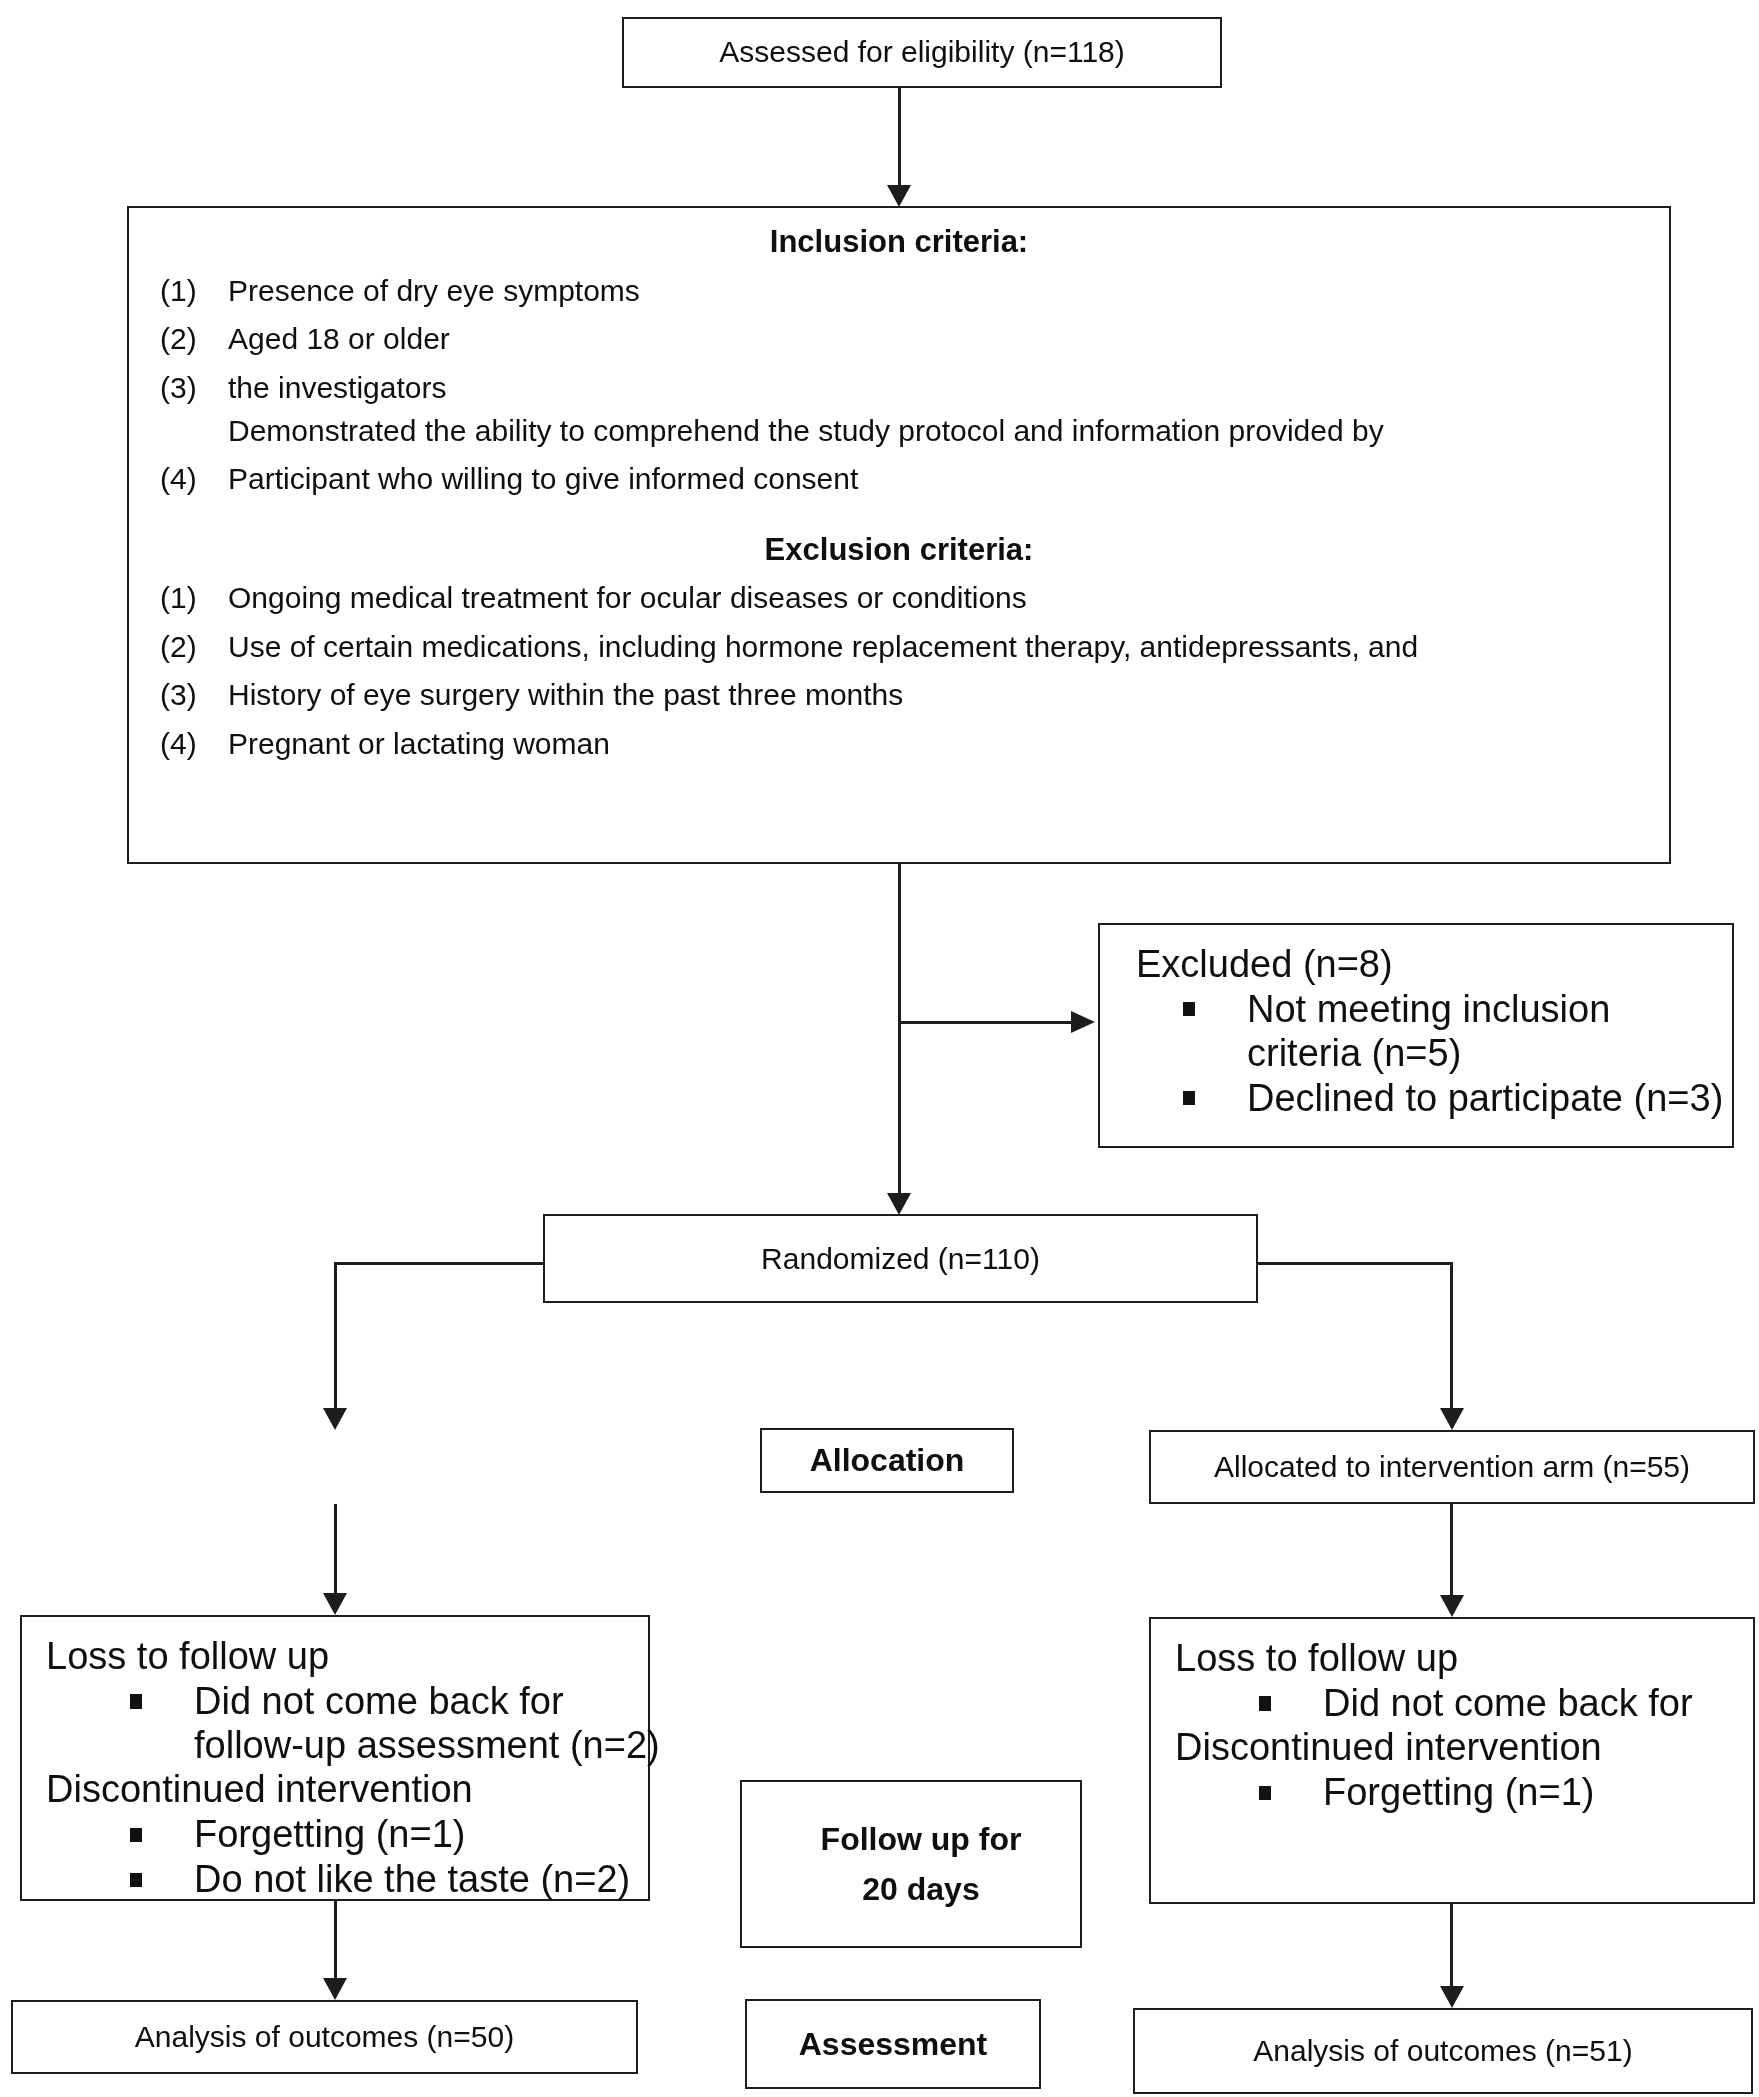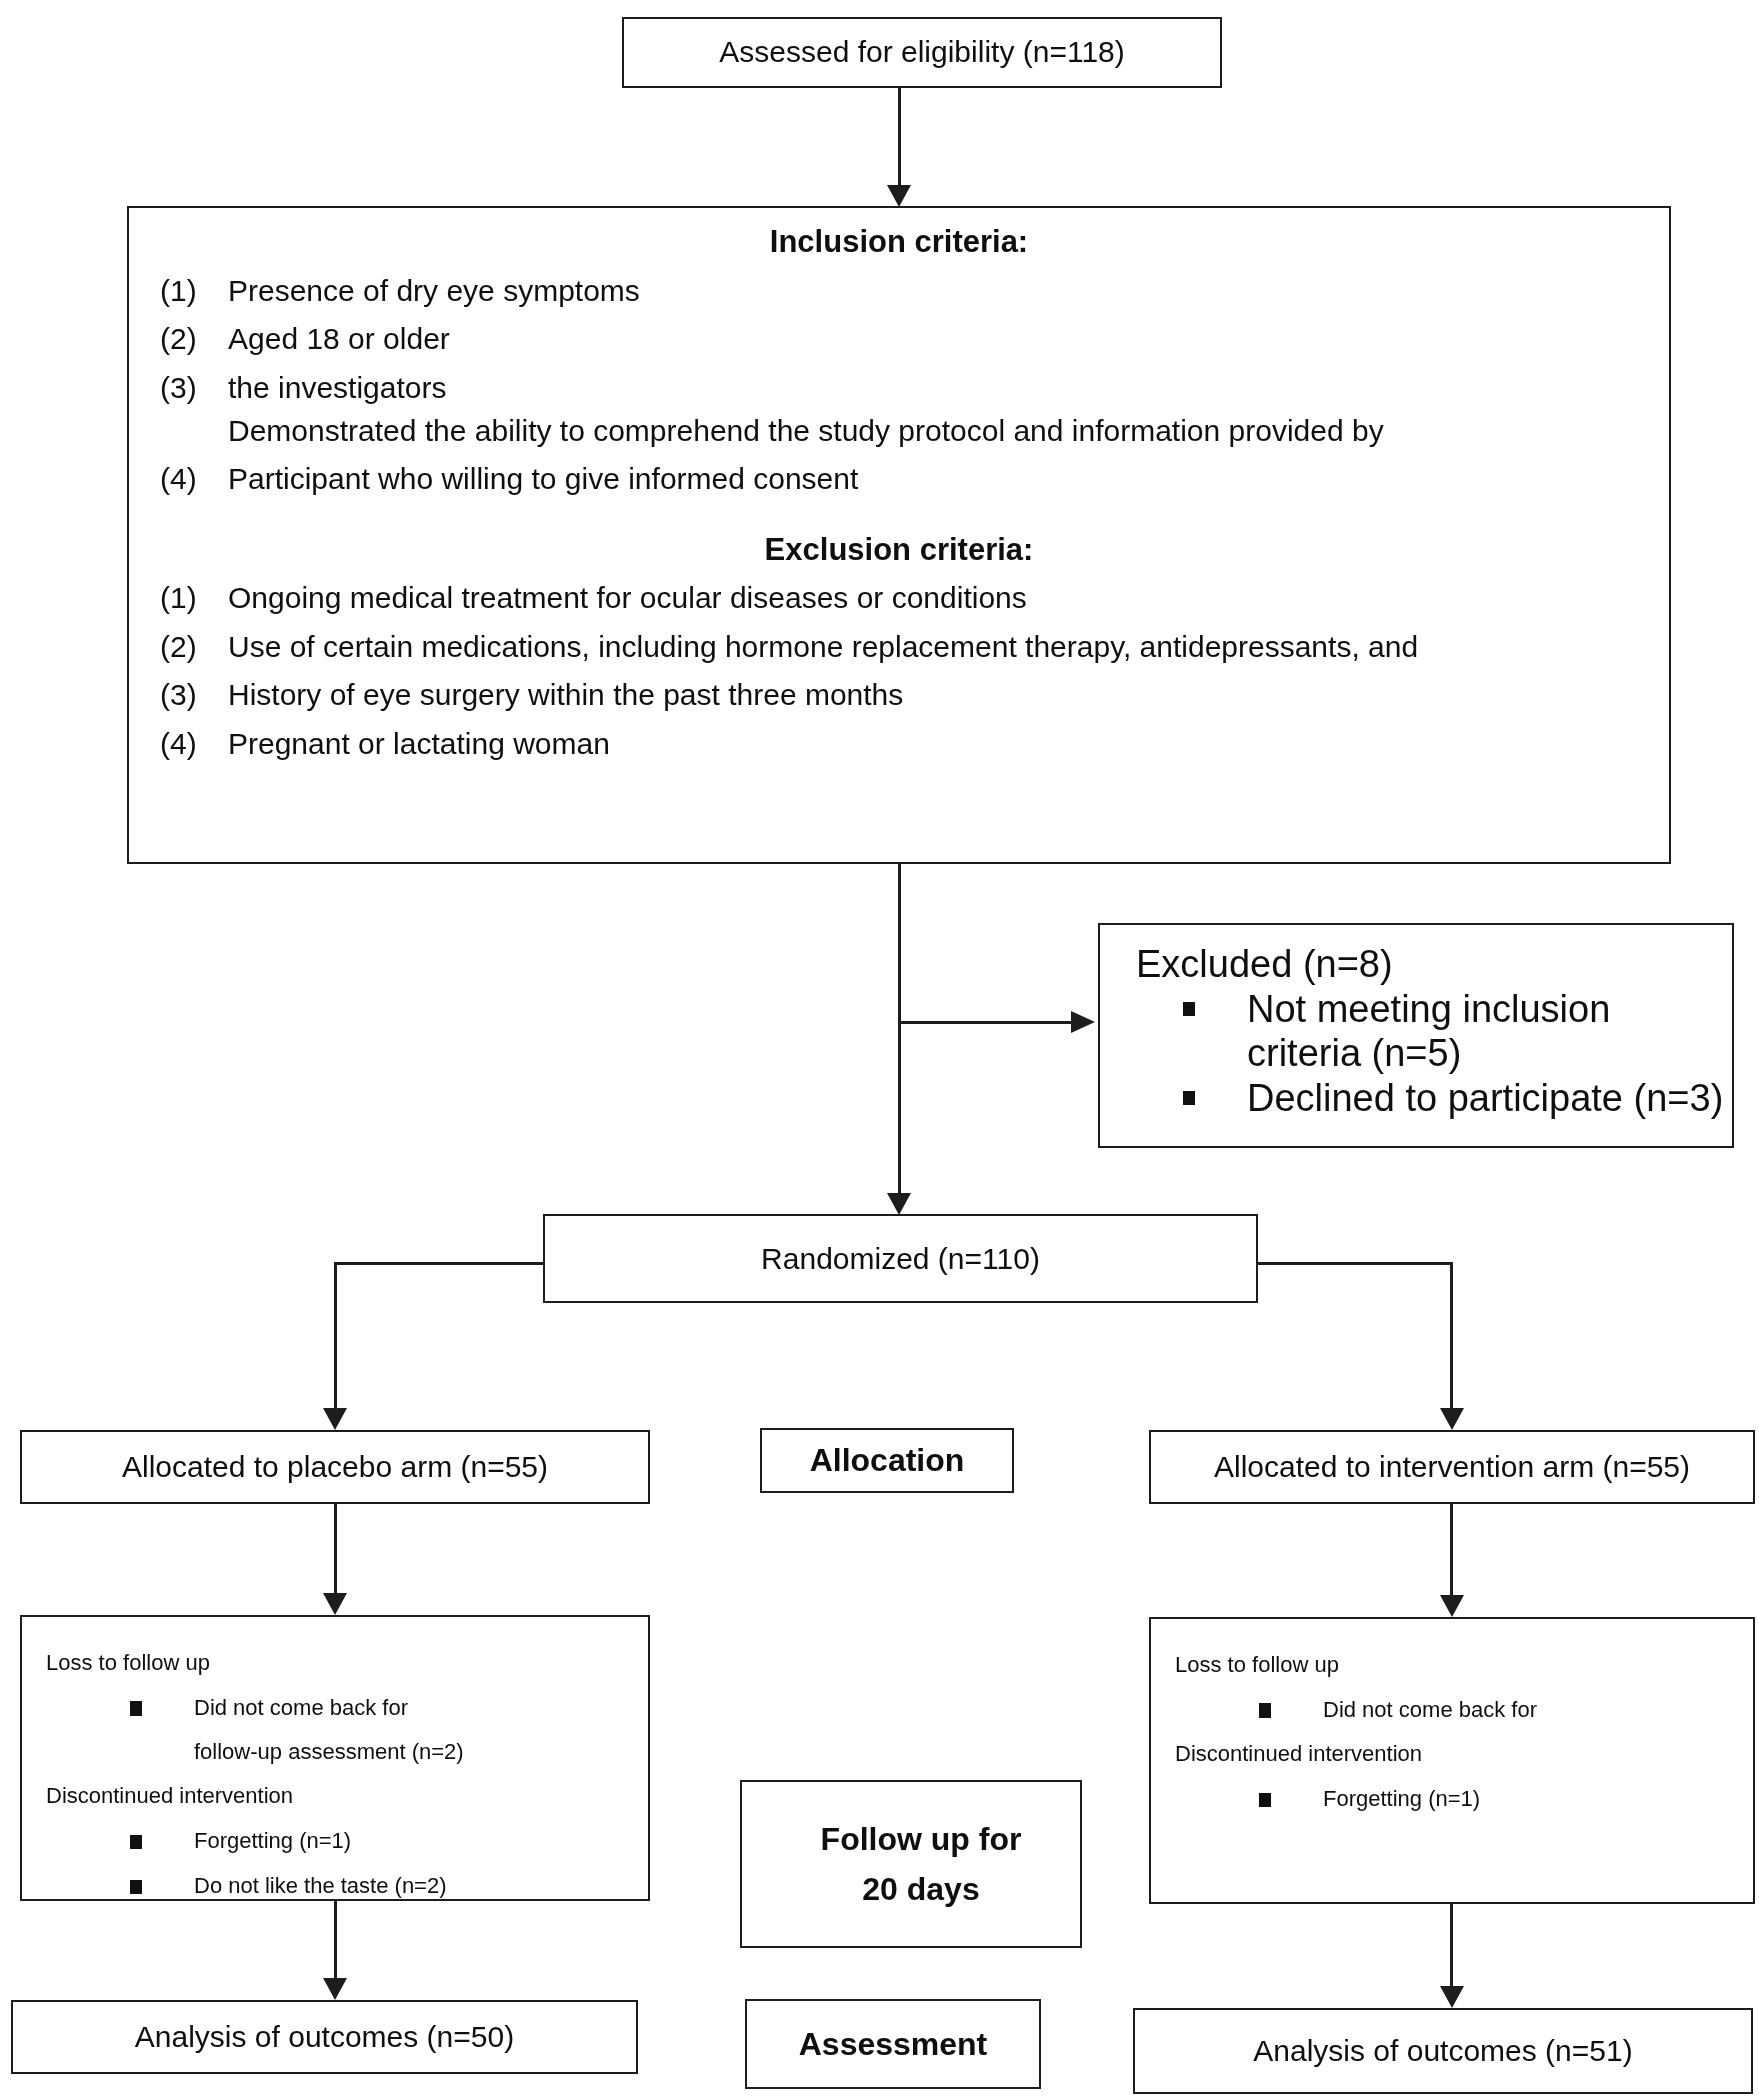--- a/index.html
+++ b/index.html
@@ -48,21 +48,21 @@
   #excluded{padding-top:16.6px;font-size:38px;line-height:44px;}
   #excluded .ex-title{margin-left:36px;}
   .brow{display:flex;align-items:flex-start;margin-top:1.1px;}
   .sq{
     flex:0 0 auto;width:12px;height:14.3px;background:#111111;
     margin-top:15.4px;
   }
   #excluded .brow{margin-left:83px;}
   #excluded .btext{margin-left:52px;}
   
-  .fubox{padding-top:24px;font-size:22px;line-height:44px;}
+  .fubox{padding-top:17px;font-size:38px;line-height:44px;}
   .fubox .plain{margin-left:24px;}
   .fubox .brow{margin-left:108px;}
   .fubox .btext{margin-left:52px;}
   
   .stage{
     display:flex;flex-direction:column;align-items:center;justify-content:center;
     font-weight:bold;font-size:32px;line-height:50px;text-align:center;
   }
 </style>
 </head>
@@ -163,23 +163,20 @@
   </div>
 
   <div class="hline" style="left:335px;top:1262px;width:208px;height:2.8px;"></div>
   <div class="vline" style="left:334px;top:1262px;width:2.8px;height:146px;"></div>
   <div class="head-down" style="left:323px;top:1408px;"></div>
 
   <div class="hline" style="left:1258px;top:1262px;width:194px;height:2.8px;"></div>
   <div class="vline" style="left:1450px;top:1262px;width:2.8px;height:146px;"></div>
   <div class="head-down" style="left:1440px;top:1408px;"></div>
 
-  <div class="box center-box" style="left:20px;top:1430px;width:630px;height:74px;">
-    <span>Allocated to placebo arm (n=55)</span>
-  </div>
   <div class="box center-box bold" style="left:760px;top:1428px;width:254px;height:65px;font-size:32px;">
     <span>Allocation</span>
   </div>
   <div class="box center-box" style="left:1149px;top:1430px;width:606px;height:74px;">
     <span>Allocated to intervention arm (n=55)</span>
   </div>
 
   <div class="vline" style="left:334px;top:1504px;width:2.8px;height:89px;"></div>
   <div class="head-down" style="left:323px;top:1593px;"></div>
   <div class="vline" style="left:1450px;top:1504px;width:2.8px;height:92px;"></div>

